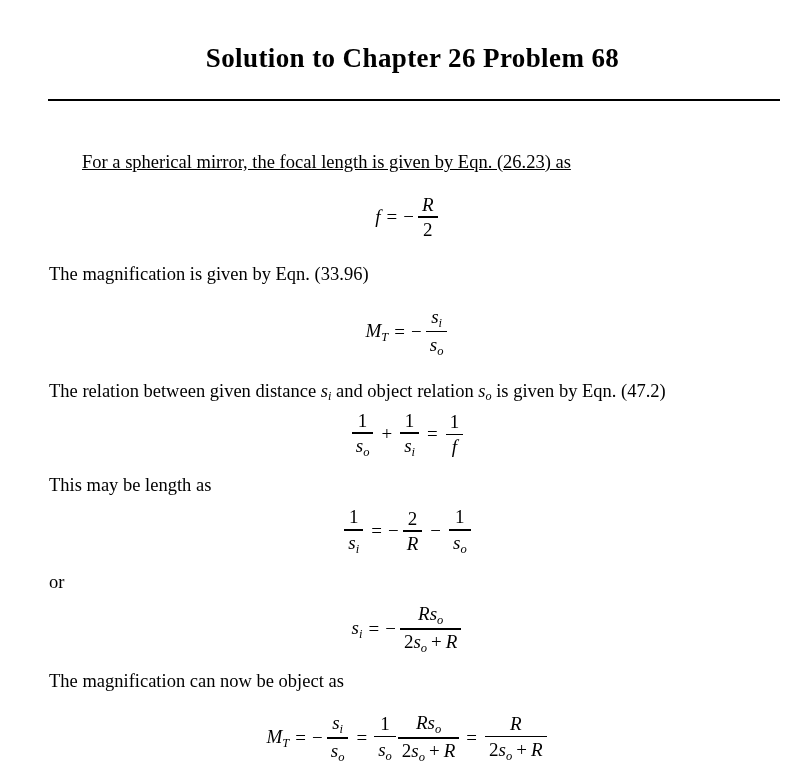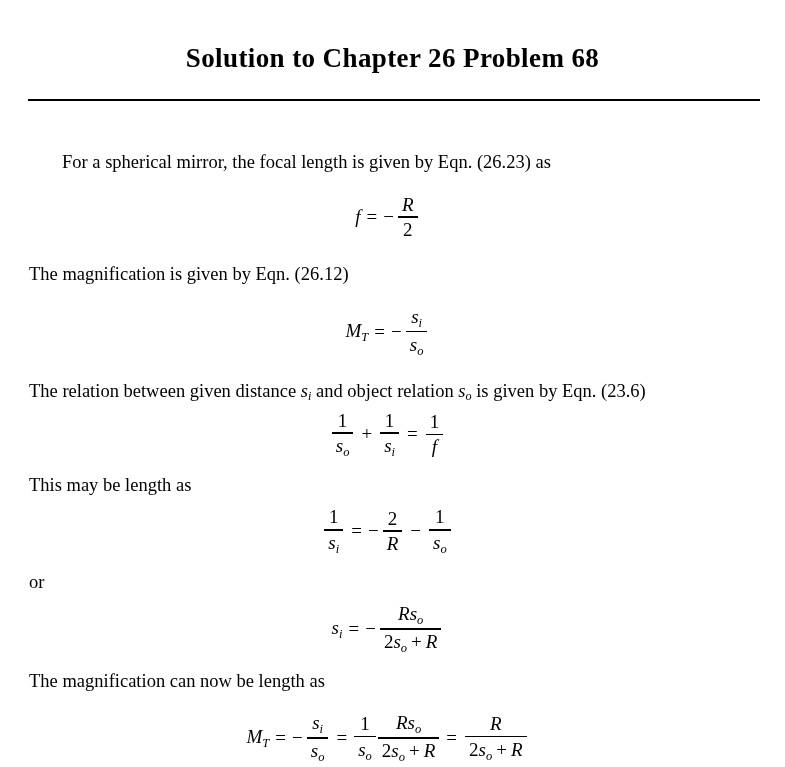--- a/index.html
+++ b/index.html
@@ -12,20 +12,21 @@
     height: 767px;
     position: relative;
     font-family: "Liberation Serif", "DejaVu Serif", serif;
     color: #000000;
     overflow: hidden;
   }
 
   .page {
     position: absolute;
     inset: 0;
+    margin-left: 20px;
   }
 
   
   .doc-title {
     position: absolute;
     top: 26px;
     left: 0;
     width: 785px;
     text-align: center;
     font-size: 27px;
@@ -54,20 +55,21 @@
     line-height: 1.38;
   }
 
   p.para {
     margin: 0;
     text-align: justify;
     text-align-last: left;
   }
   p.para.indent {
     text-indent: 33px;
+    text-decoration: underline;
   }
   p.para.nojust {
     text-align: left;
   }
 
   
   .eqblock {
     display: flex;
     justify-content: center;
     align-items: center;
@@ -154,40 +156,40 @@
         <span class="frac">
           <span class="num mi">R</span>
           <span class="bar"></span>
           <span class="den mn">2</span>
         </span>
       </span>
     </div>
 
     <div class="sp-22"></div>
 
-    <p class="para nojust">The magnification is given by Eqn. (26.12)</p>
+    <p class="para nojust">The magnification is given by Eqn. (33.96)</p>
 
     <div class="sp-18"></div>
 
     <div class="eqblock">
       <span class="eqrow">
         <span class="mi"><span>M</span><span class="subT">T</span></span>
         <span class="op">=</span>
         <span class="sign">−</span>
         <span class="frac">
           <span class="num mi"><span>s</span><span class="sub">i</span></span>
           <span class="bar"></span>
           <span class="den mi"><span>s</span><span class="sub">o</span></span>
         </span>
       </span>
     </div>
 
     <div class="sp-22"></div>
 
-    <p class="para"><span>The relation between given distance </span><span class="mi"><span>s</span><span class="sub">i</span></span><span> and object relation </span><span class="mi"><span>s</span><span class="sub">o</span></span><span> is given by Eqn. (23.6)</span></p>
+    <p class="para"><span>The relation between given distance </span><span class="mi"><span>s</span><span class="sub">i</span></span><span> and object relation </span><span class="mi"><span>s</span><span class="sub">o</span></span><span> is given by Eqn. (47.2)</span></p>
 
     <div class="sp-4"></div>
 
     <div class="eqblock">
       <span class="eqrow">
         <span class="frac">
           <span class="num mn">1</span>
           <span class="bar"></span>
           <span class="den mi"><span>s</span><span class="sub">o</span></span>
         </span>
@@ -249,21 +251,21 @@
         <span class="frac">
           <span class="num mi"><span>R</span><span>s</span><span class="sub">o</span></span>
           <span class="bar"></span>
           <span class="den"><span class="mn">2</span><span class="mi">s</span><span class="sub">o</span><span class="op tight">+</span><span class="mi">R</span></span>
         </span>
       </span>
     </div>
 
     <div class="sp-14"></div>
 
-    <p class="para nojust">The magnification can now be length as</p>
+    <p class="para nojust">The magnification can now be object as</p>
 
     <div class="sp-18"></div>
 
     <div class="eqblock">
       <span class="eqrow">
         <span class="mi"><span>M</span><span class="subT">T</span></span>
         <span class="op">=</span>
         <span class="sign">−</span>
         <span class="frac">
           <span class="num mi"><span>s</span><span class="sub">i</span></span>

